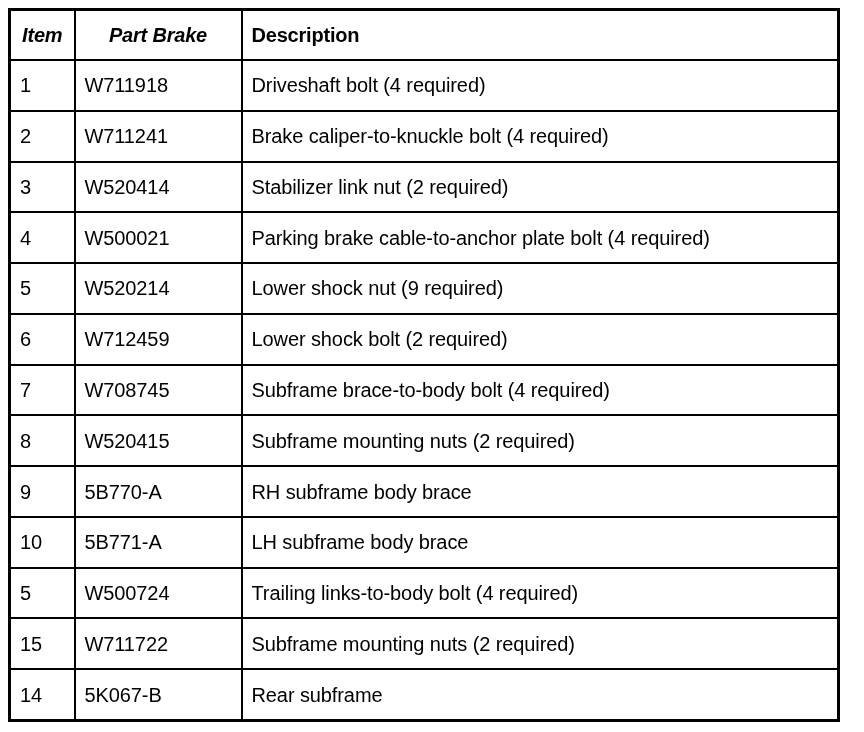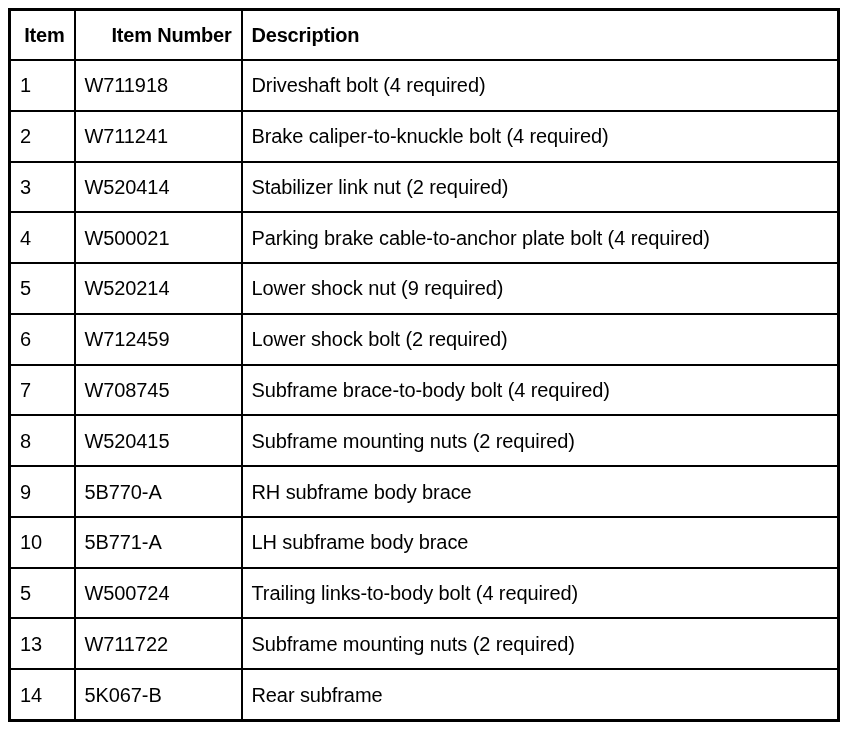--- a/index.html
+++ b/index.html
@@ -48,21 +48,22 @@
     overflow: hidden;
     background: #ffffff;
   }
 
   table.parts-table thead th {
     height: 48px;
     font-weight: bold;
     letter-spacing: -0.2px;
   }
   th.th-item, th.th-part {
-    text-align: right;
+    text-align: center;
+    font-style: italic;
   }
   th.th-description {
     text-align: left;
   }
 
   table.parts-table tbody td {
     height: 47px;
     font-weight: normal;
     text-align: left;
     letter-spacing: -0.1px;
@@ -78,21 +79,21 @@
 <div id="parts-table-wrap">
   <table class="parts-table">
     <colgroup>
       <col class="col-item">
       <col class="col-part">
       <col class="col-description">
     </colgroup>
     <thead>
       <tr>
         <th class="th-item">Item</th>
-        <th class="th-part">Item Number</th>
+        <th class="th-part">Part Brake</th>
         <th class="th-description">Description</th>
       </tr>
     </thead>
     <tbody id="parts-table-body">
     <tr>
           <td class="cell-item">1</td>
           <td class="cell-part">W711918</td>
           <td class="cell-description">Driveshaft bolt (4 required)</td>
         </tr>
         <tr>
@@ -139,21 +140,21 @@
           <td class="cell-item">10</td>
           <td class="cell-part">5B771-A</td>
           <td class="cell-description">LH subframe body brace</td>
         </tr>
         <tr>
           <td class="cell-item">5</td>
           <td class="cell-part">W500724</td>
           <td class="cell-description">Trailing links-to-body bolt (4 required)</td>
         </tr>
         <tr>
-          <td class="cell-item">13</td>
+          <td class="cell-item">15</td>
           <td class="cell-part">W711722</td>
           <td class="cell-description">Subframe mounting nuts (2 required)</td>
         </tr>
         <tr>
           <td class="cell-item">14</td>
           <td class="cell-part">5K067-B</td>
           <td class="cell-description">Rear subframe</td>
         </tr>
       </tbody>
   </table>

